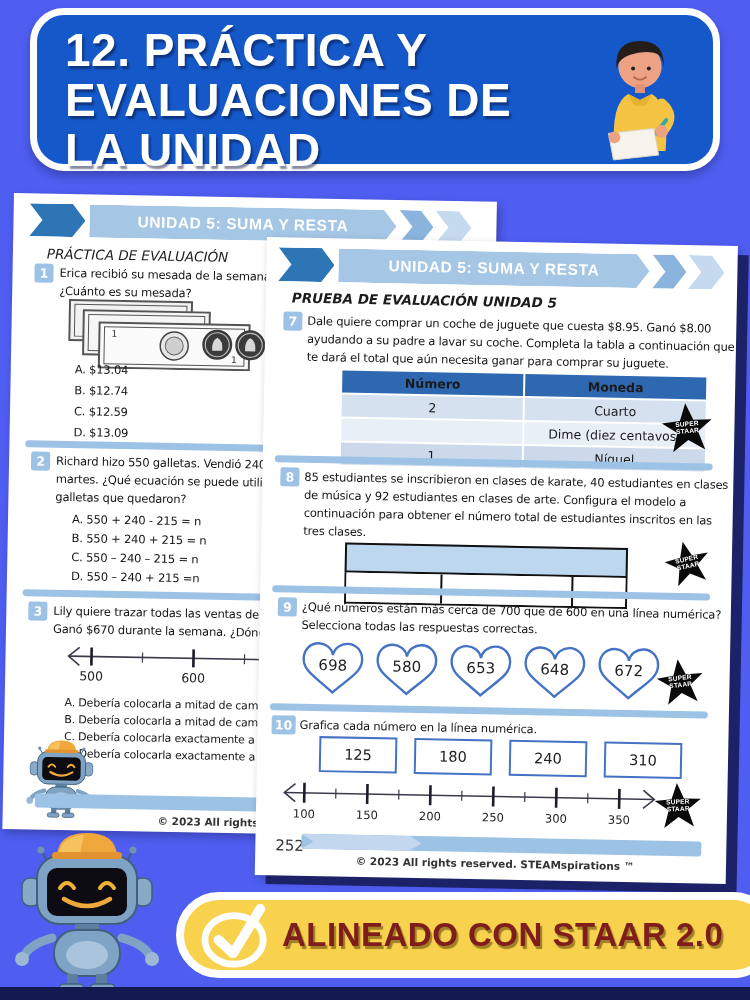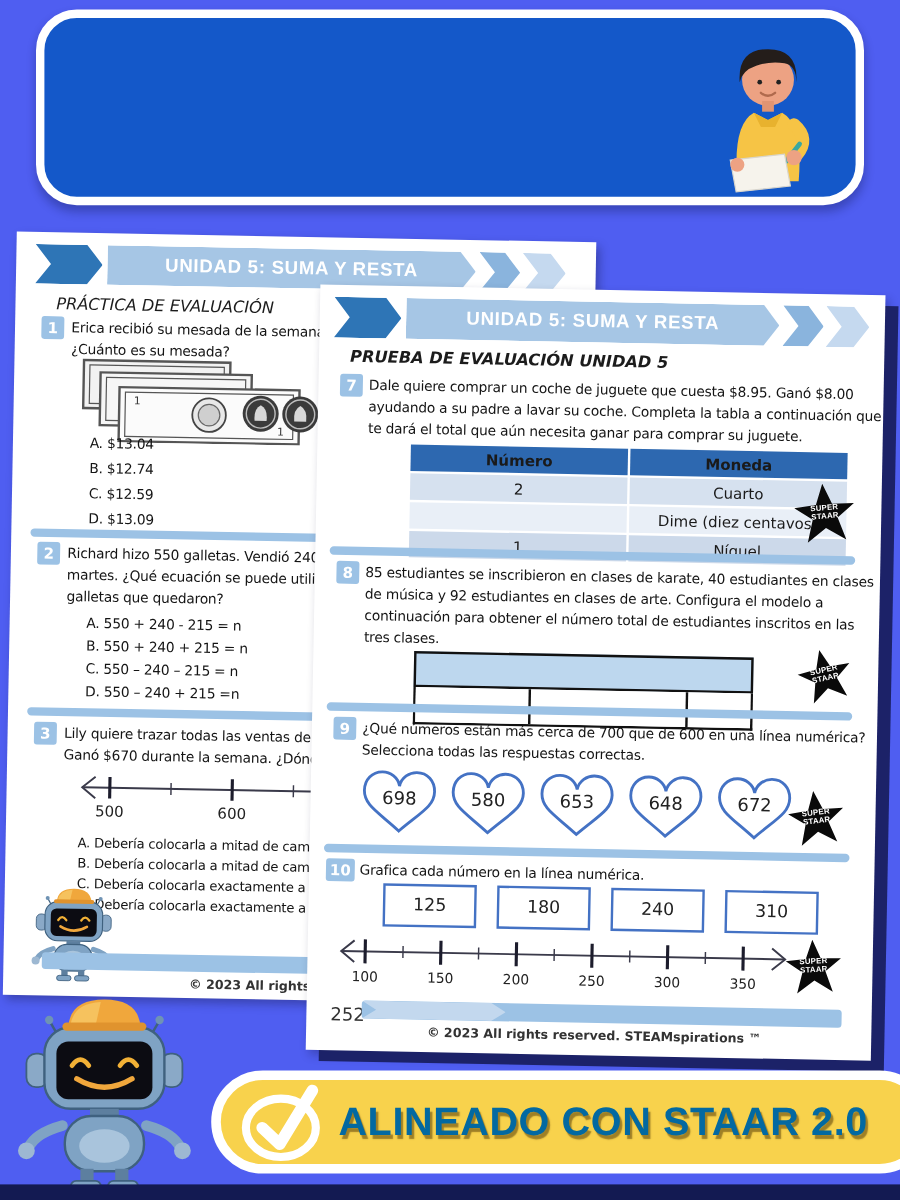--- a/index.html
+++ b/index.html
@@ -62,21 +62,21 @@
   .pfoot-bar{background:#9cc2e5;border-radius:3px;position:relative;overflow:hidden;}
   .bar-chev{position:absolute;left:0;top:0;bottom:0;width:120px;background:#c3d8ee;clip-path:polygon(0 0,calc(100% - 12px) 0,100% 50%,calc(100% - 12px) 100%,0 100%,12px 50%);}
   .copyright{font-size:10.5px;font-weight:700;color:#333;white-space:nowrap;}
   .pagenum{font-size:15px;color:#333;}
 
   svg text{font-family:"DejaVu Sans",sans-serif;}
 
   
   .bottom-bar{left:0;right:0;bottom:0;height:13px;background:#131a52;z-index:8;}
   .staar-pill{left:176px;top:892px;width:600px;height:86px;background:#f8d24c;border:8px solid #fff;border-radius:48px;box-sizing:border-box;z-index:7;display:flex;align-items:center;}
-  .staar-text{font-family:"Liberation Sans",sans-serif;font-weight:700;font-size:33px;color:#0369a1;letter-spacing:.5px;text-shadow:2px 3px 1px rgba(70,45,0,.5);margin-left:6px;white-space:nowrap;}
+  .staar-text{font-family:"Liberation Sans",sans-serif;font-weight:700;font-size:33px;color:#7f1d1d;letter-spacing:.5px;text-shadow:2px 3px 1px rgba(70,45,0,.5);margin-left:6px;white-space:nowrap;}
   .robot-big{left:8px;top:826px;z-index:6;}
   .robot-small{left:22px;top:543px;}
 </style>
 </head>
 <body>
 
 <div class="canvas">
 
   <svg width="0" height="0" style="position:absolute">
     <defs>
@@ -119,20 +119,25 @@
         <path d="M82 72 Q96 84 84 98" stroke="#f6c445" stroke-width="11" fill="none" stroke-linecap="round"></path>
         <rect x="78" y="84" width="4" height="26" rx="2" fill="#3aa8a0" transform="rotate(38 80 97)"></rect>
         <circle cx="82" cy="100" r="6.5" fill="#eda283"></circle>
         <polygon points="28,102 74,97 79,124 33,129" fill="#f6f3ec" stroke="#d8d5cd" stroke-width="1"></polygon>
         <circle cx="34" cy="106" r="6" fill="#eda283"></circle>
       </g>
     </defs>
   </svg>
 
   <div class="abs header">
+    <div class="header-title">
+      <div>12. PRÁCTICA Y</div>
+      <div>EVALUACIONES DE</div>
+      <div>LA UNIDAD</div>
+    </div>
     <svg class="abs boy" width="118" height="128" viewBox="0 0 120 130">
         <use href="#boy-def"></use>
       </svg>
   </div>
 
   <div class="abs page page1">
     <div class="banner" style="left:16px;top:10px;width:442px;height:33px;">
       <div class="b-seg b-dark chev-full"></div>
       <div class="b-seg b-strip chev-point">
         <span>UNIDAD 5: SUMA Y RESTA</span>

